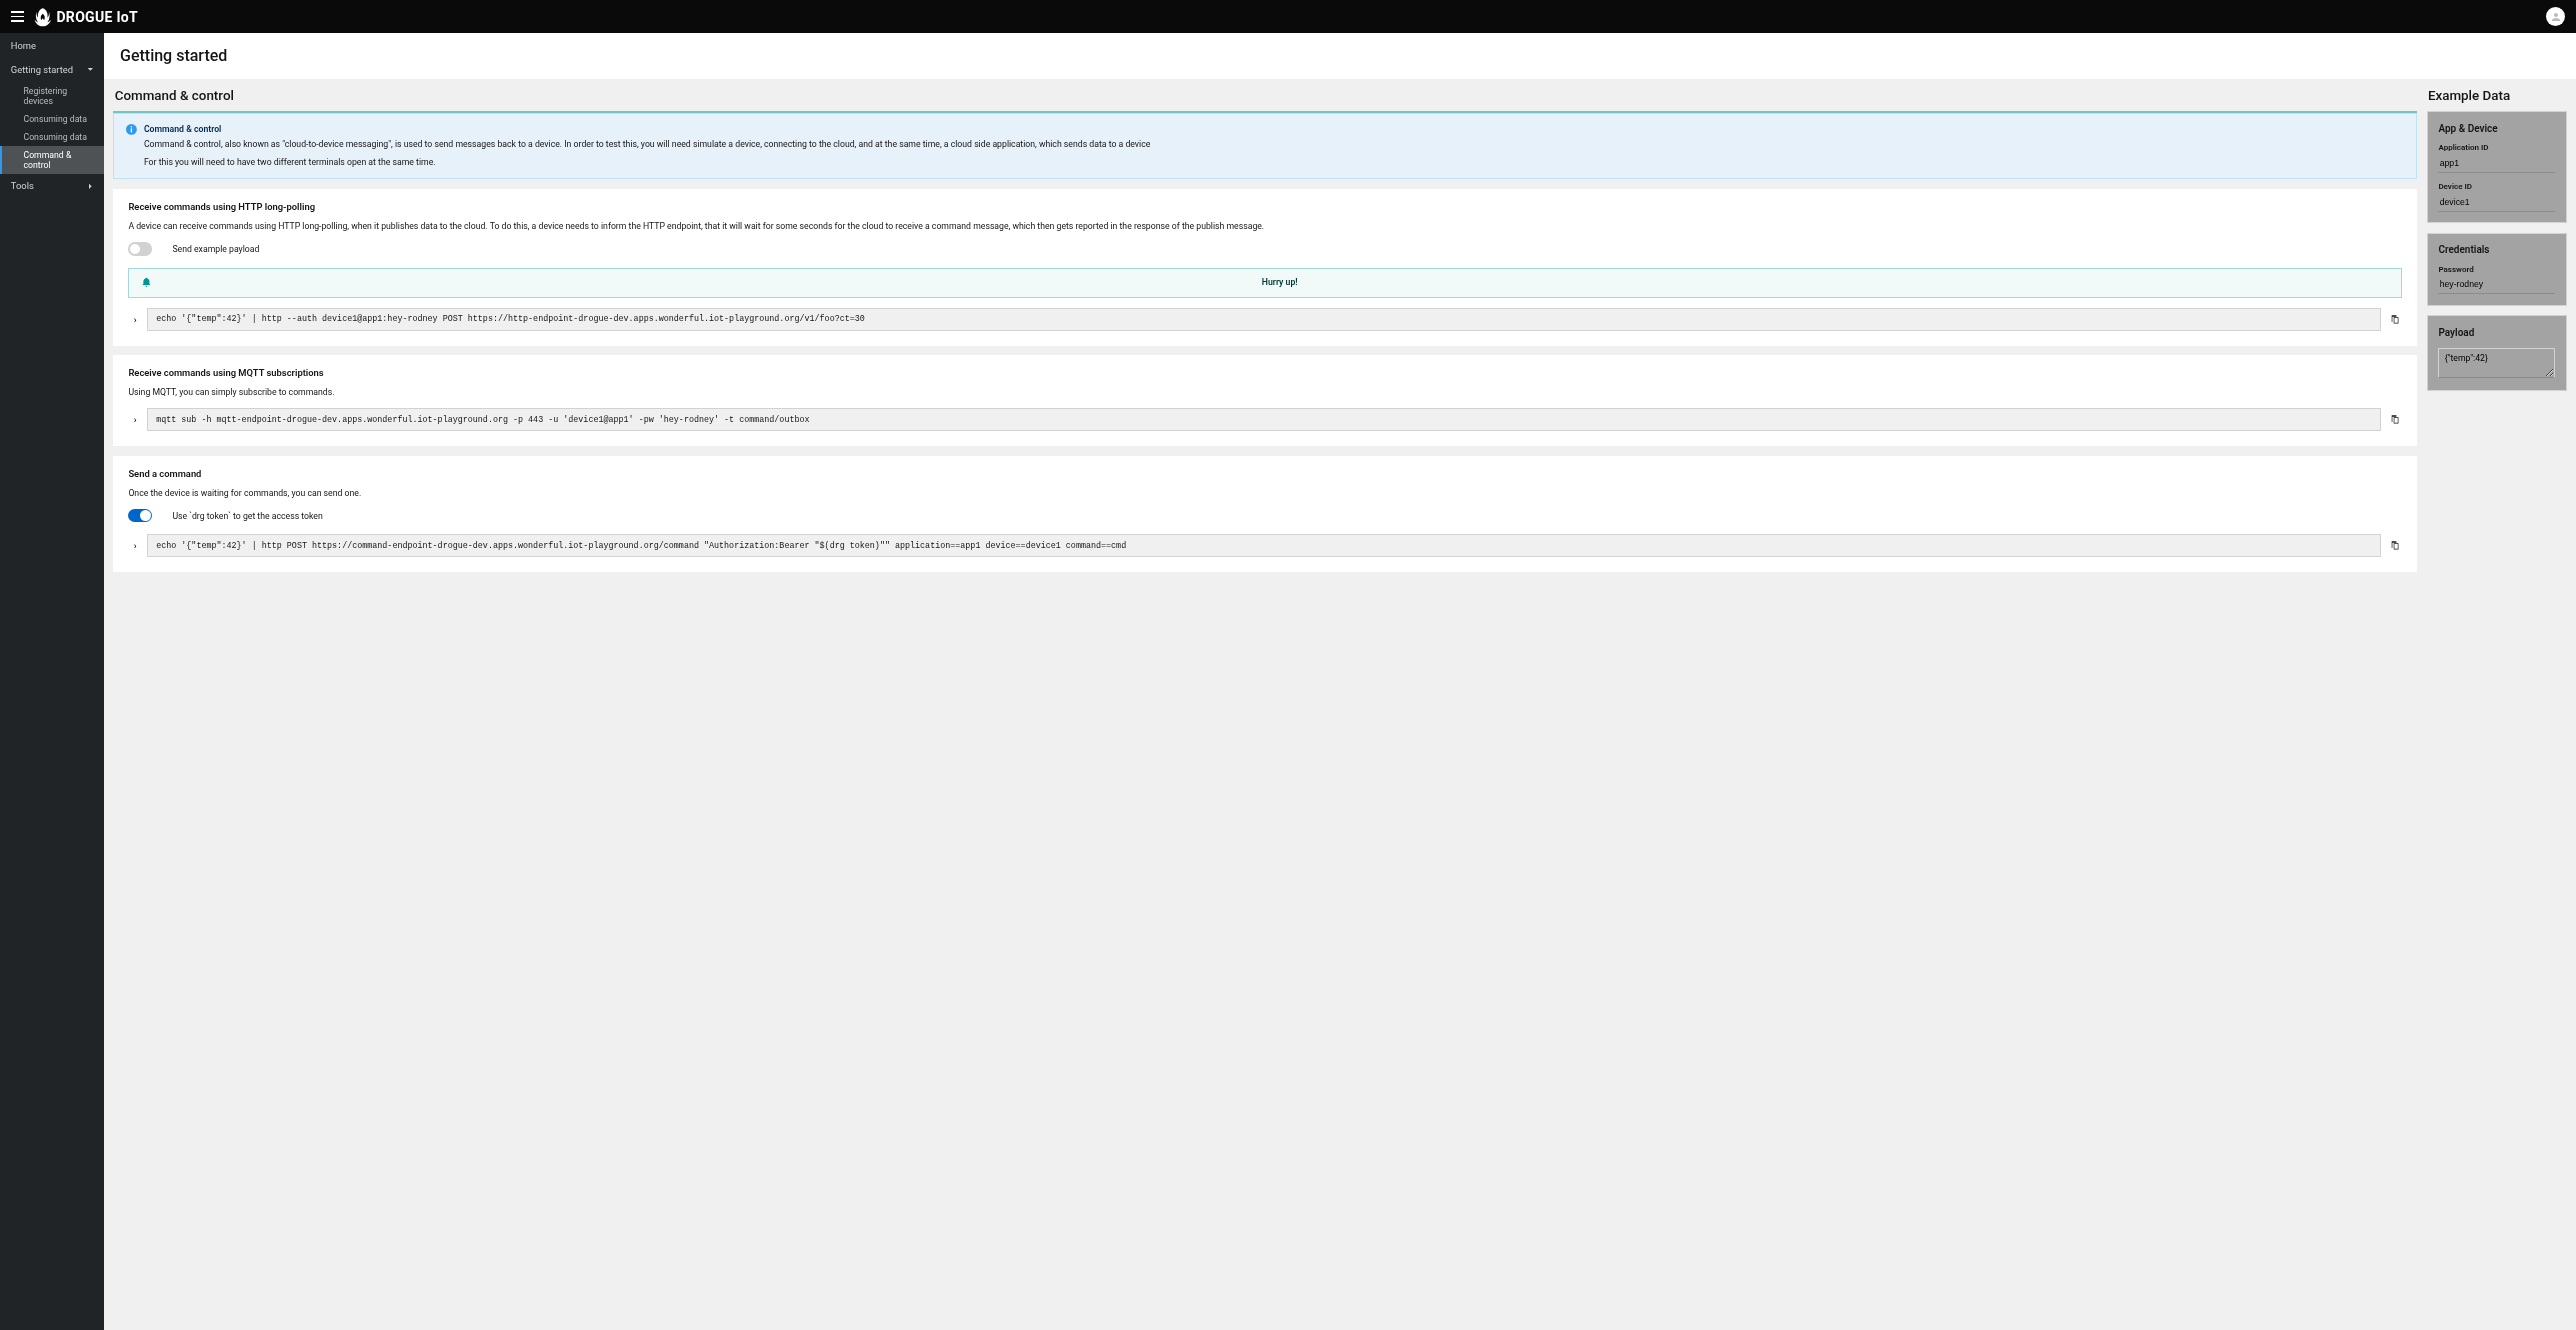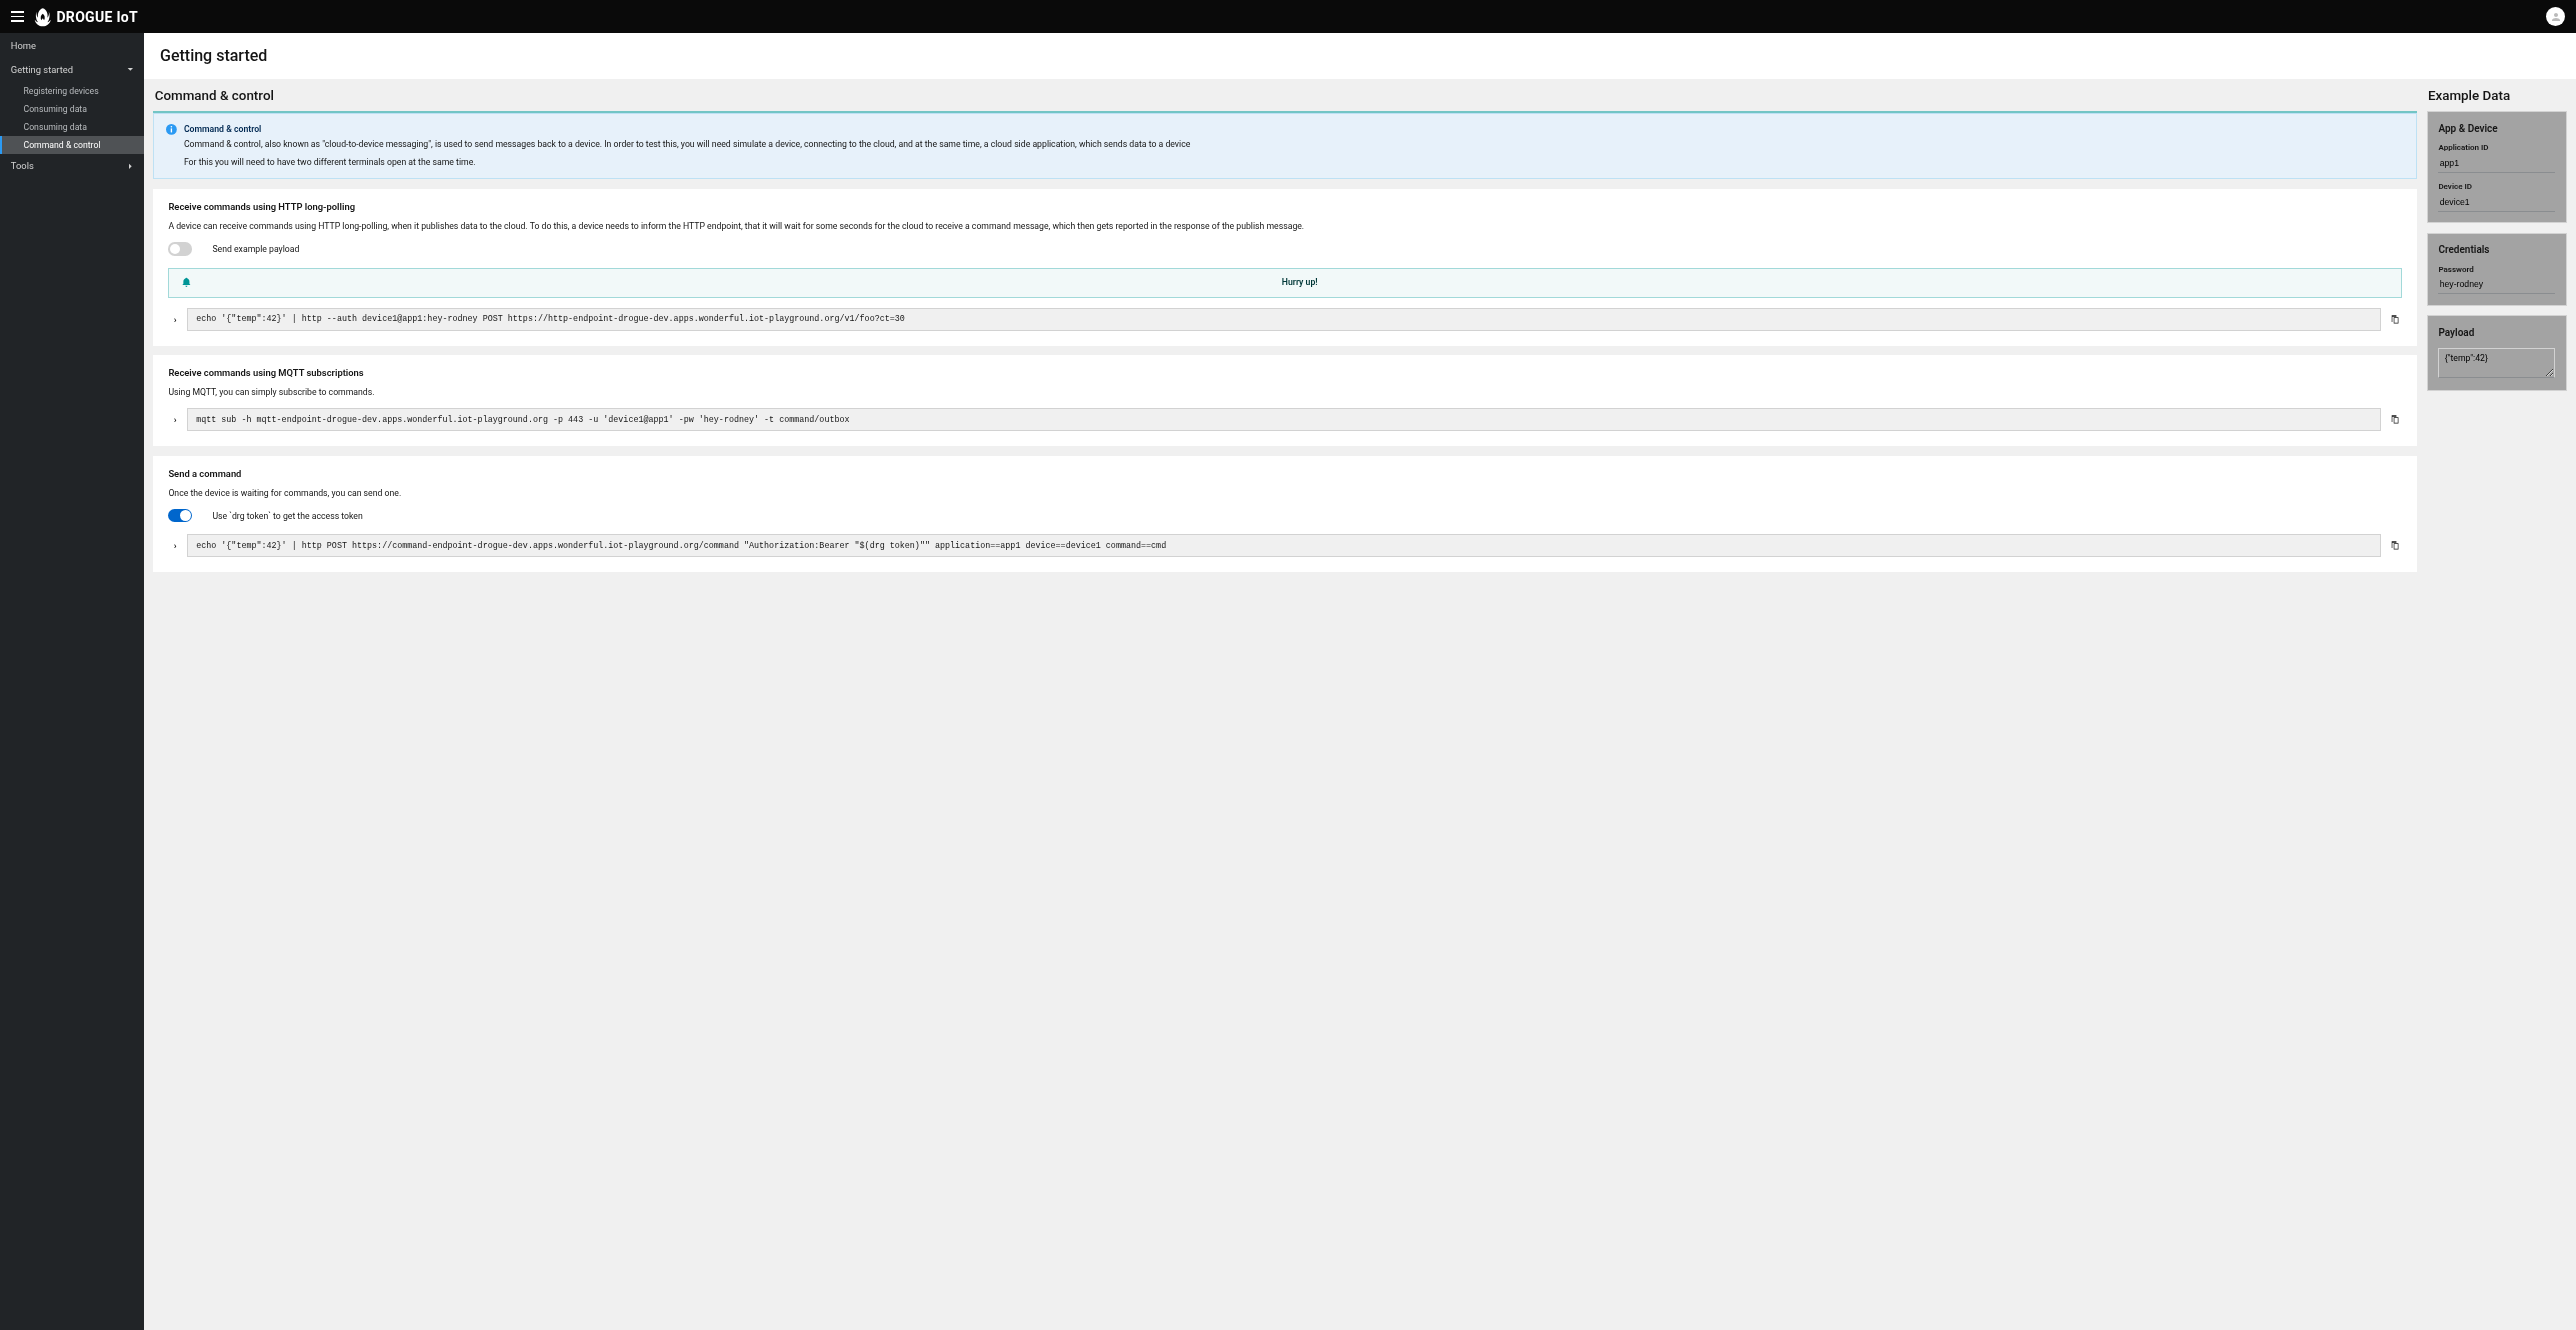--- a/index.html
+++ b/index.html
@@ -12,21 +12,21 @@
 .hamburger { color: #fff; cursor: pointer; width: 13.4px; height: 13.4px; display: flex; flex-direction: column; justify-content: space-around; }
 .hamburger span { display: block; height: 1.3px; background: #fff; }
 .logo { display: flex; align-items: center; gap: 5.4px; }
 .logo-img { width: 17.5px; height: 20px; }
 .logo-text { color: #fff; font-weight: 700; font-size: 14px; letter-spacing: 0.3px; }
 .avatar { width: 19px; height: 19px; background: #fff; border-radius: 50%; display: flex; align-items: center; justify-content: center; cursor: pointer; }
 .avatar svg { width: 12px; height: 12px; fill: #bbb; }
 
 
 .layout { display: flex; flex: 1; overflow: hidden; }
-.sidebar { width: 144px; background: #212427; color: #d2d2d2; overflow-y: auto; }
+.sidebar { width: 104px; background: #212427; color: #d2d2d2; overflow-y: auto; }
 .main { flex: 1; display: flex; flex-direction: column; overflow-y: auto; background: #f0f0f0; }
 
 
 .nav-item { padding: 6.7px 10.8px; cursor: pointer; display: flex; align-items: center; justify-content: space-between; font-size: 9.4px; color: #d2d2d2; }
 .nav-sub { padding: 4px 10.8px 4px 21.5px; font-size: 8.7px; cursor: pointer; color: #b8bbbe; border-left: 2px solid transparent; }
 .nav-sub.active { background: #4f5255; border-left: 2px solid #2b9af3; color: #fff; }
 .chevron { width: 6.7px; height: 6.7px; }
 
 
 .page-header { background: #fff; padding: 13.4px 16px; }

